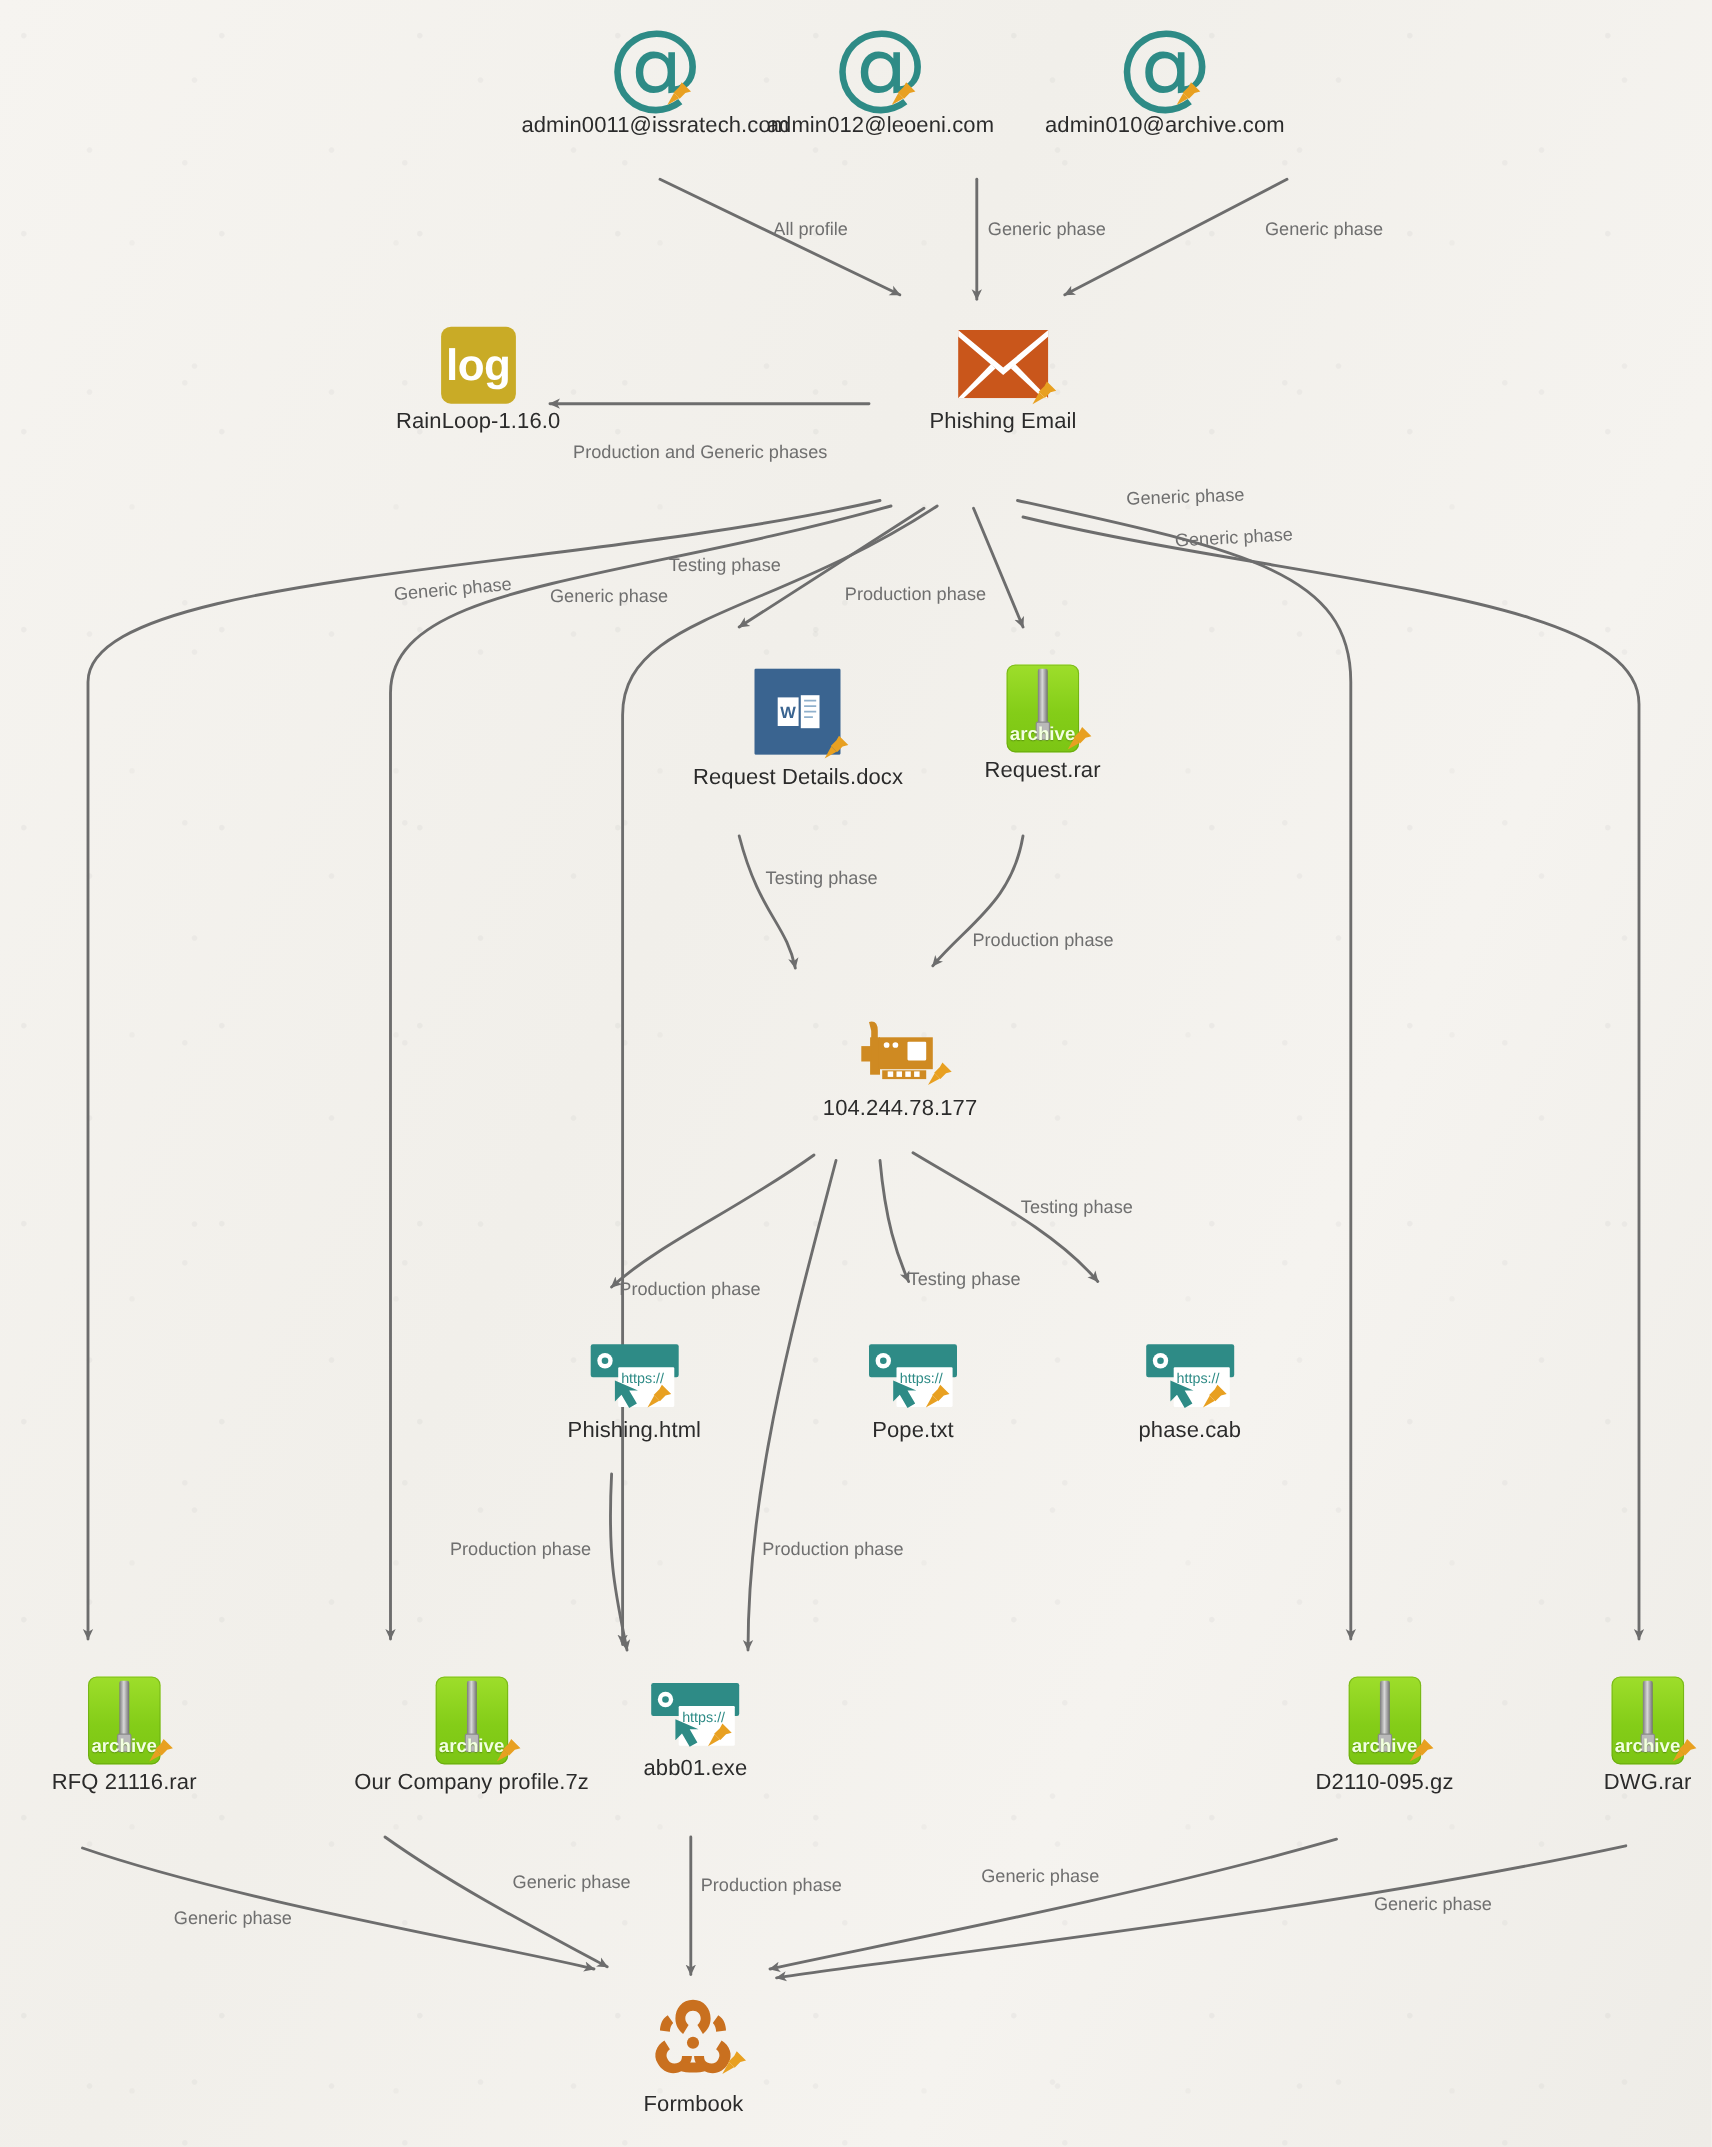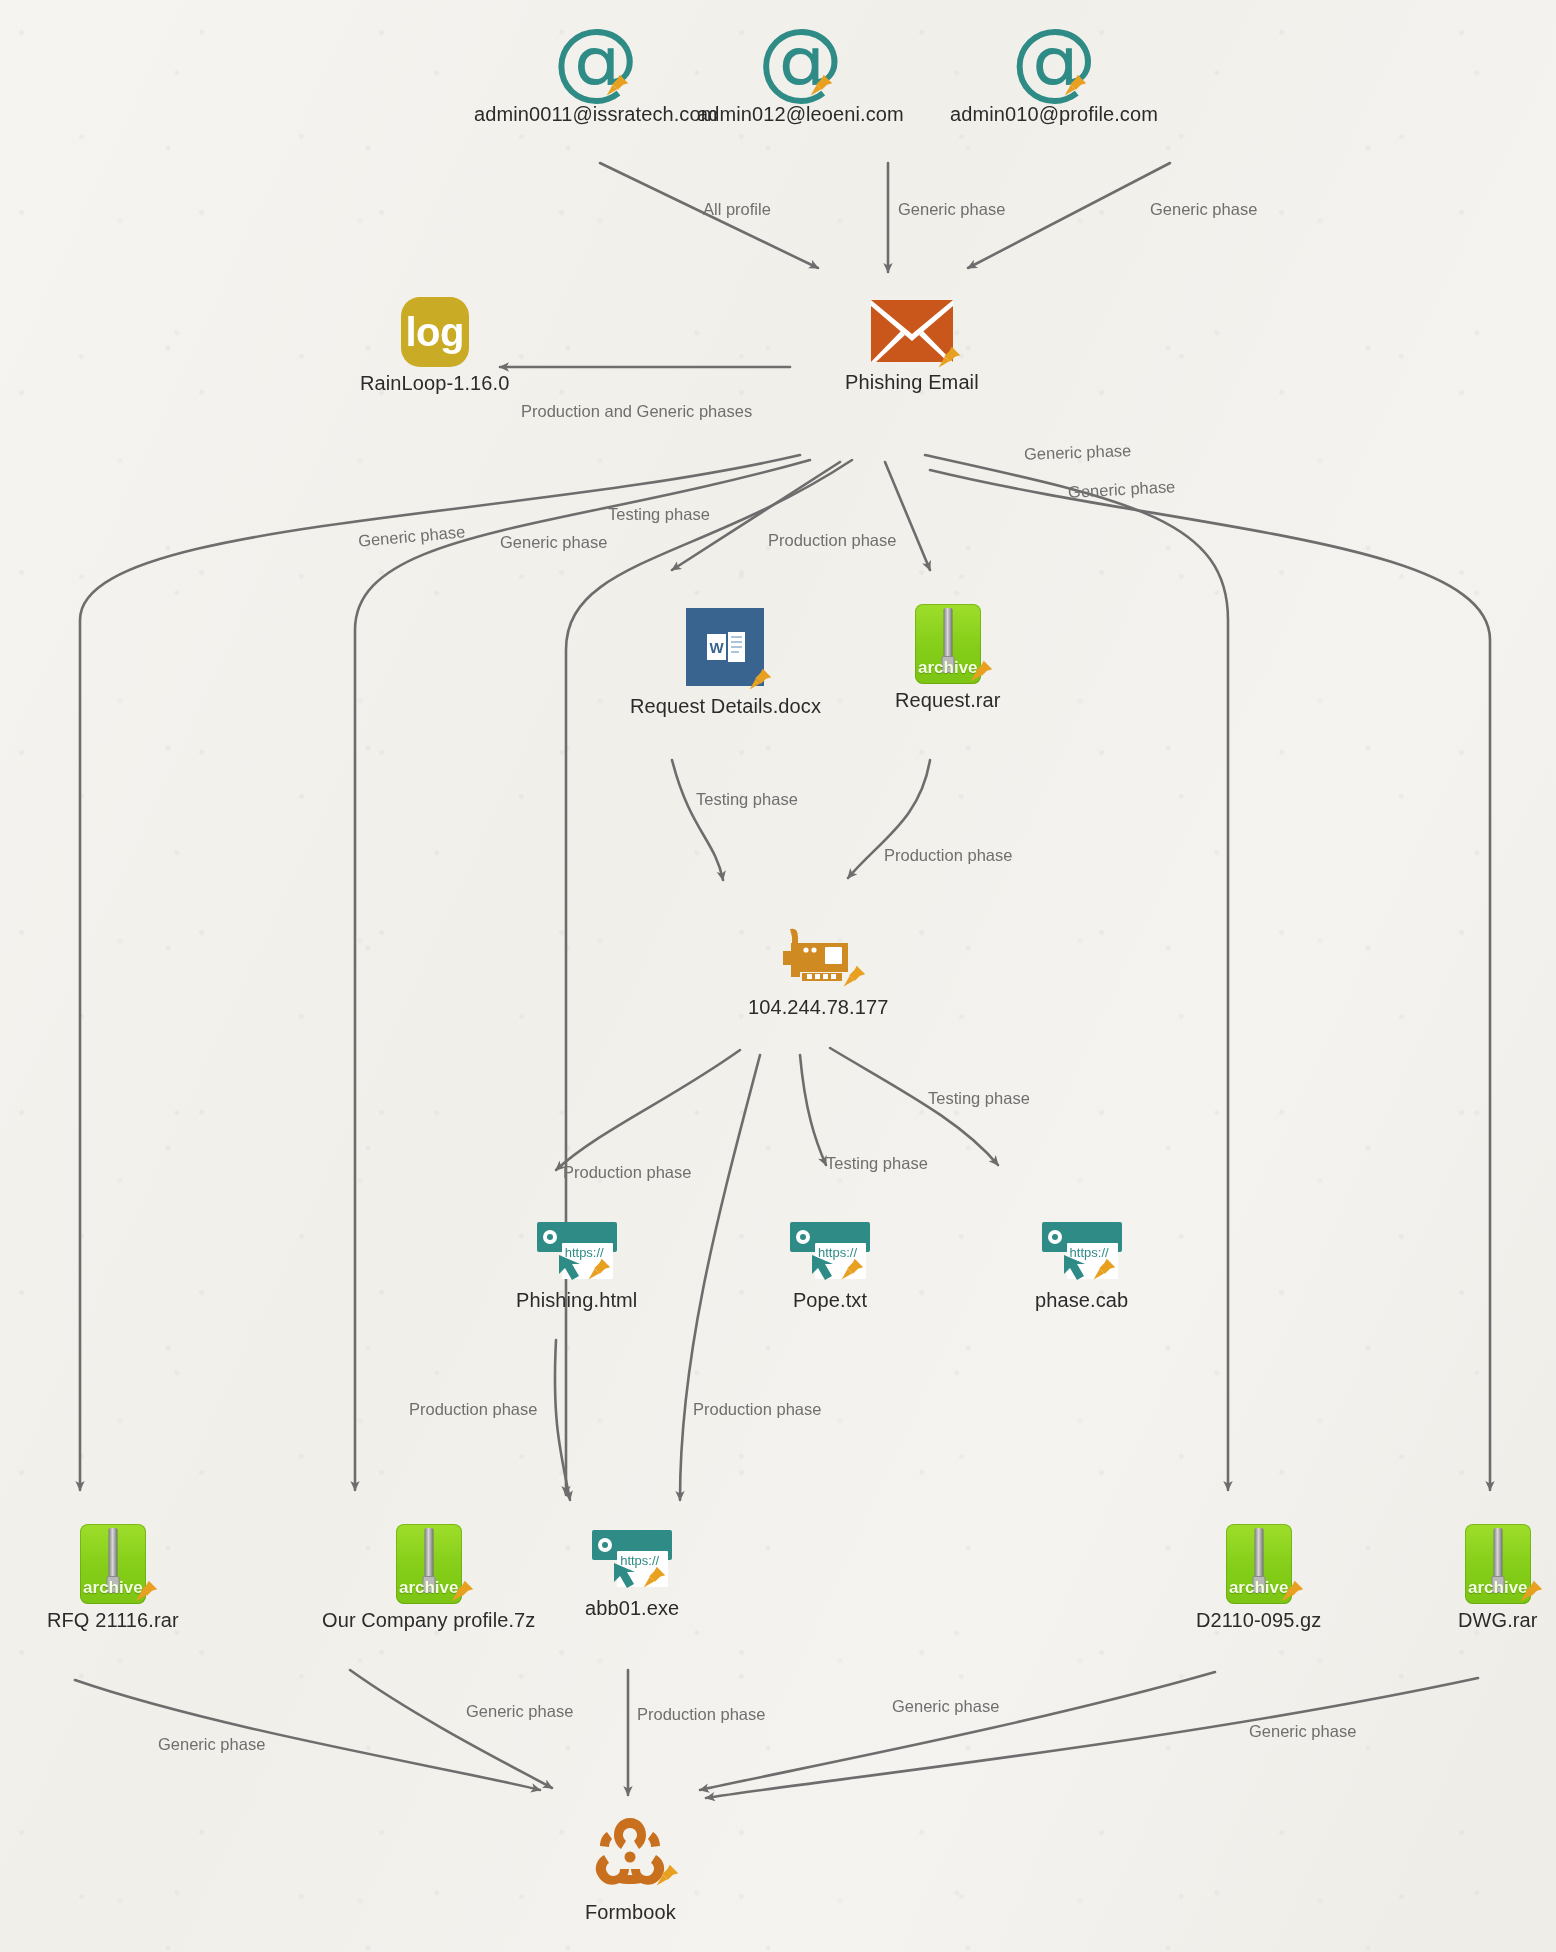--- a/index.html
+++ b/index.html
@@ -32,21 +32,21 @@
     font-family:"Liberation Sans", sans-serif;
   }
   .icowrap{position:relative;}
   .pin{position:absolute;width:30px;height:30px;}
 
   
   .at{font-size:86px;line-height:.88;color:#2e8b86;font-family:"DejaVu Sans",sans-serif;font-weight:400;}
 
   
   .logbox{
-    width:68px;height:70px;border-radius:19px;background:#c9ab26;
+    width:68px;height:70px;border-radius:9px;background:#c9ab26;
     display:flex;align-items:center;justify-content:center;
   }
   .logbox span{color:#fff;font-size:40px;font-weight:700;line-height:1;font-family:"Liberation Sans",sans-serif;letter-spacing:-.5px;}
 
   
   .arch{
     width:66px;height:80px;border-radius:8px;position:relative;
     background:linear-gradient(180deg,#9ede2b 0%,#84cd18 55%,#7cc514 100%);
     box-shadow:inset 0 0 0 1px rgba(90,150,10,.5);
   }
@@ -198,21 +198,21 @@
 </div>
 
 <div class="node" style="left:950px;top:22px;">
   <div class="icowrap">
     <div class="at">@</div>
     <svg class="pin" style="left:48px;top:50px;" viewBox="0 0 32 32">
       <path d="M20 3 L29 12 L23.5 13.5 L18 19 L12 13 L17.5 7.5 Z" fill="#e8a021"></path>
       <path d="M12.5 13.5 L6 25 L17.5 18.5 Z" fill="#e8a021"></path>
     </svg>
   </div>
-  <div class="nlabel">admin010@profile.com</div>
+  <div class="nlabel">admin010@archive.com</div>
 </div>
 
 <div class="node" style="left:360px;top:297px;">
   <div class="icowrap">
     <div class="logbox">
         <span>log</span>
       </div>
   </div>
   <div class="nlabel">RainLoop-1.16.0</div>
 </div>

